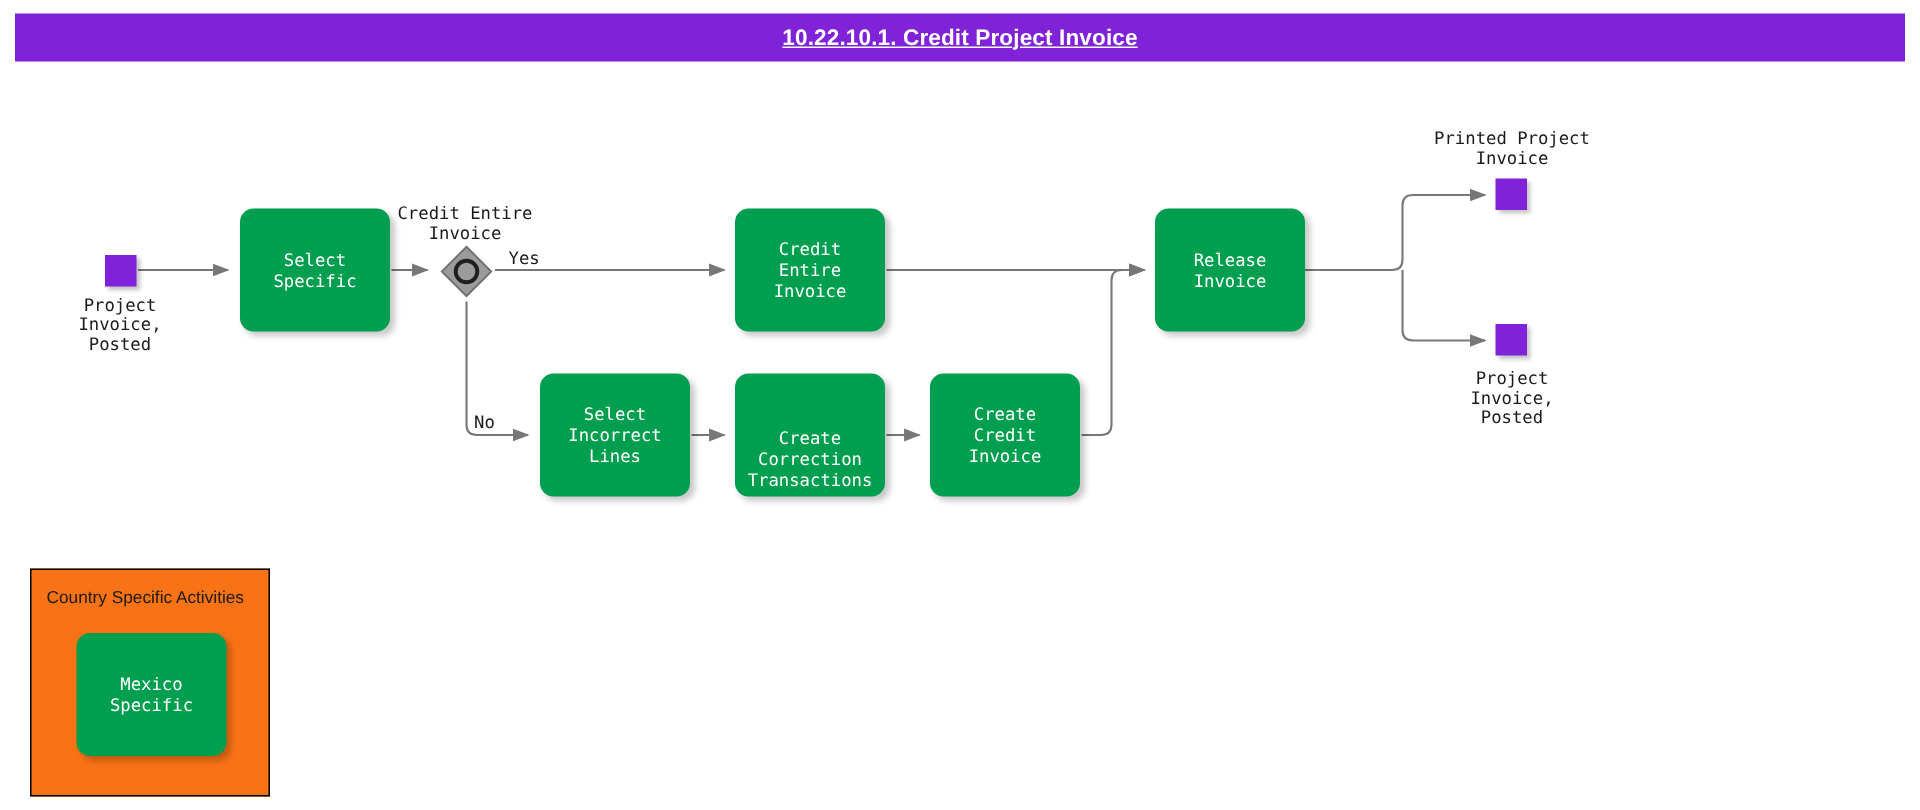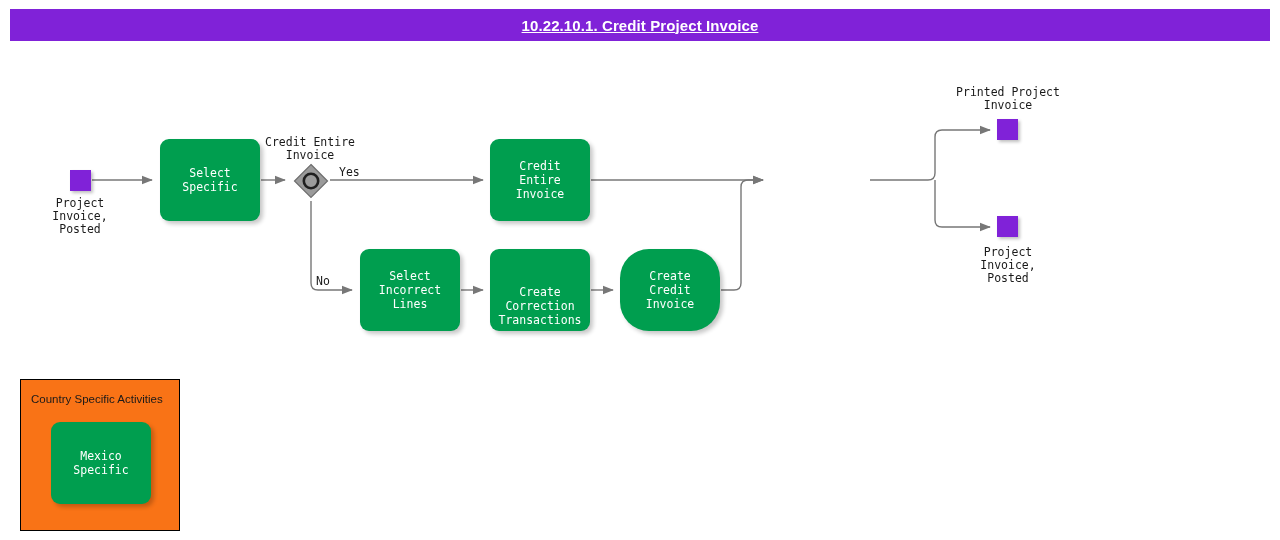--- a/index.html
+++ b/index.html
@@ -200,25 +200,28 @@
     <span>Select Incorrect
 Lines</span>
   </div>
 
   <div class="task" style="left:490px; top:208px; width:100px; height:82px;align-items:flex-end;">
     <span>Create
 Correction
 Transactions</span>
   </div>
 
-  <div class="task" style="left:620px; top:208px; width:100px; height:82px;border-radius:29px;">
+  <div class="task" style="left:620px; top:208px; width:100px; height:82px;">
     <span>Create Credit
 Invoice</span>
   </div>
 
+  <div class="task" style="left:770px; top:98px; width:100px; height:82px;">
+    <span>Release Invoice</span>
+  </div>
 
   <div class="event-node" style="left:997px; top:78px;"></div>
   <div class="caption" style="left:948px; top:45px; width:120px;">Printed Project
 Invoice</div>
 
   <div class="event-node" style="left:997px; top:175px;"></div>
   <div class="caption" style="left:948px; top:205px; width:120px;">Project
 Invoice,
 Posted</div>
 

